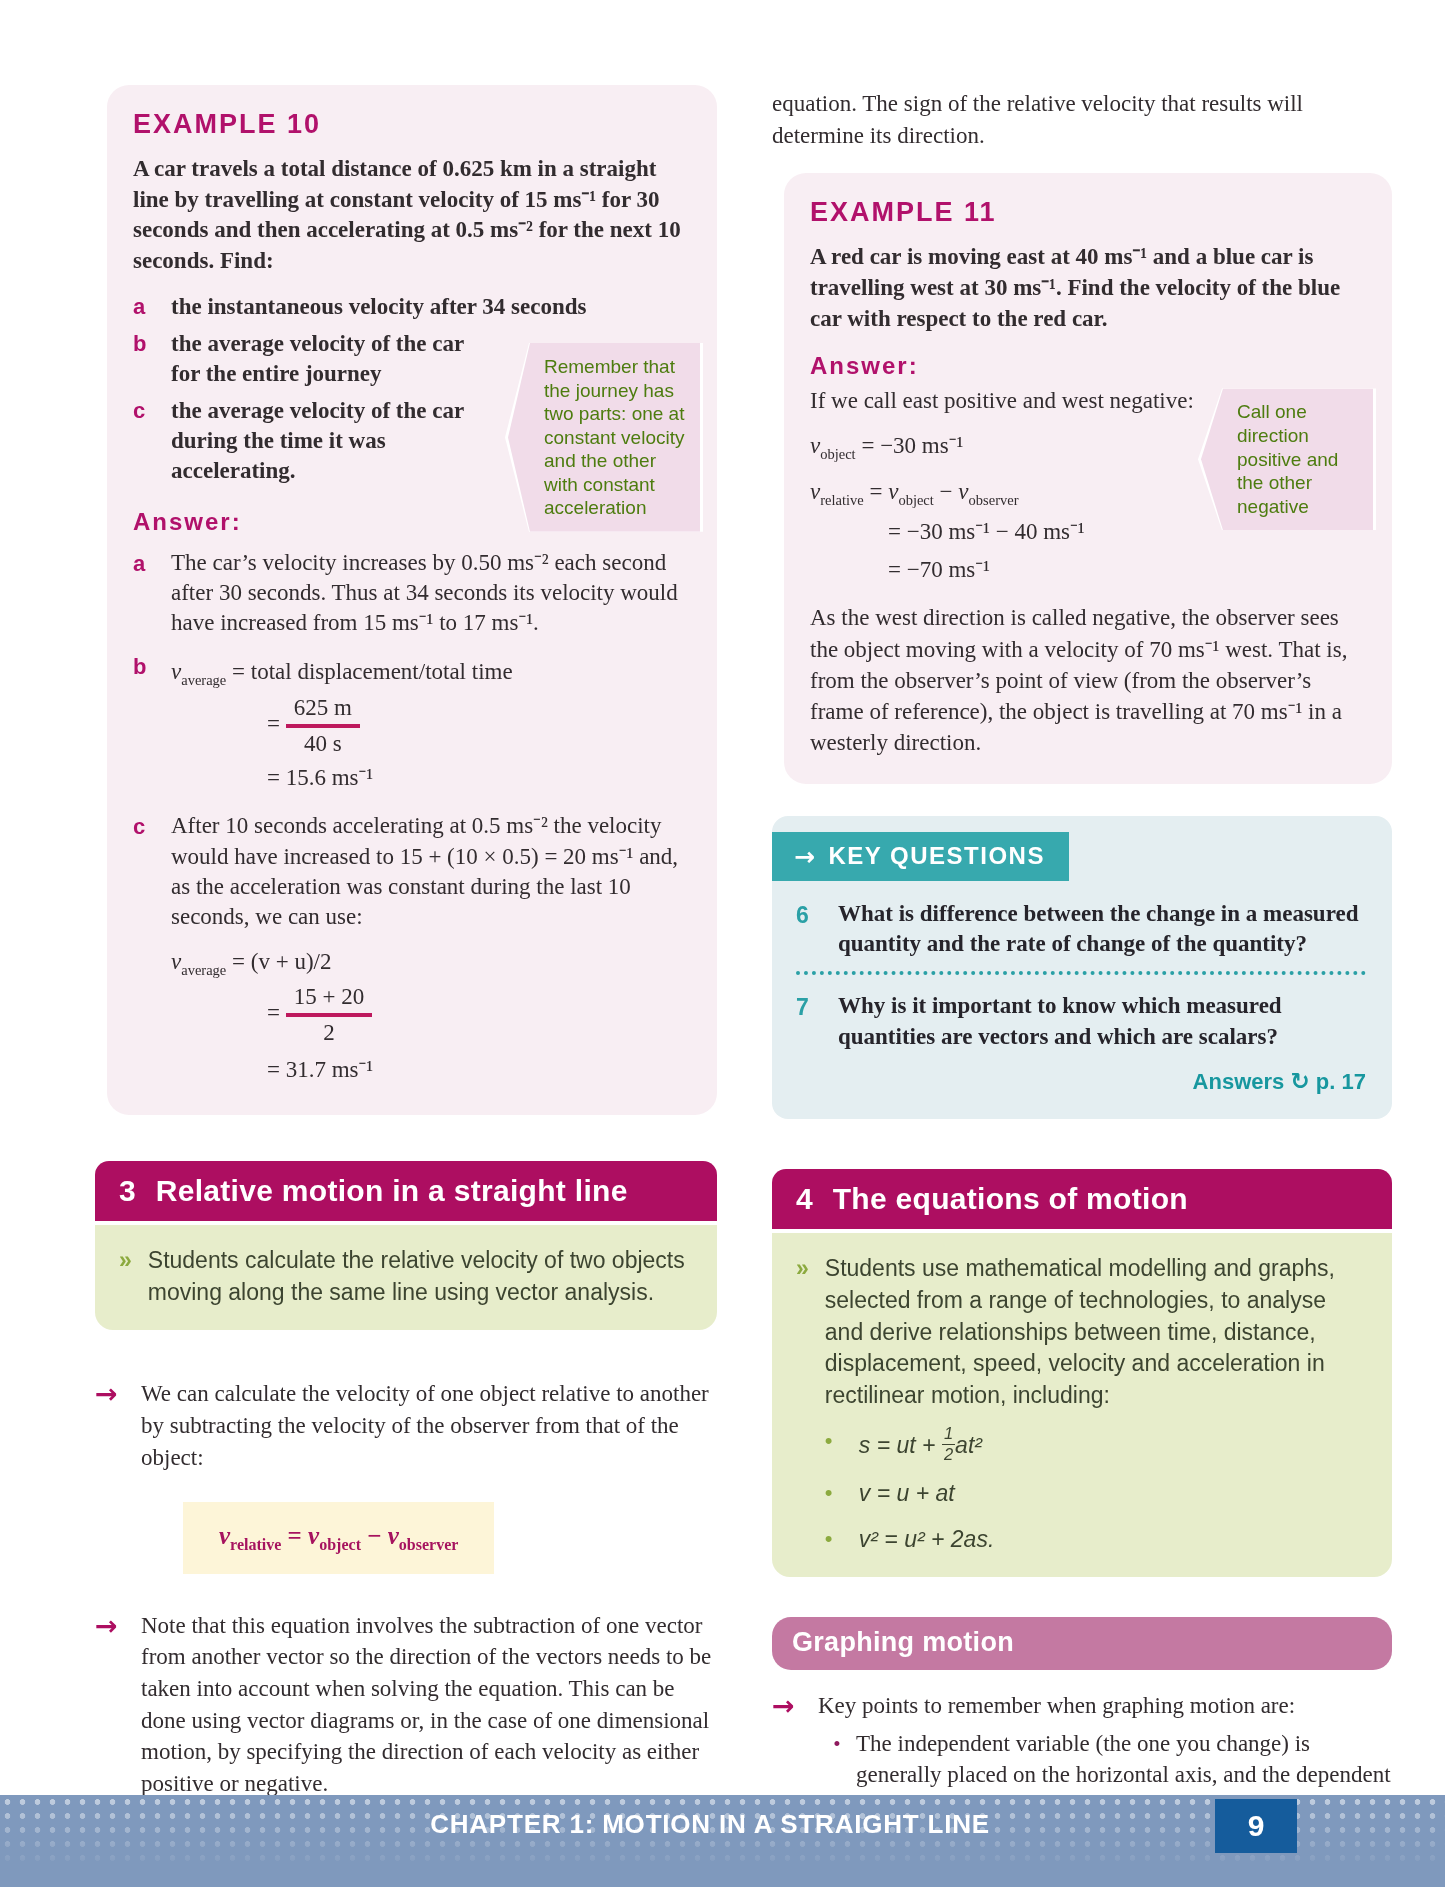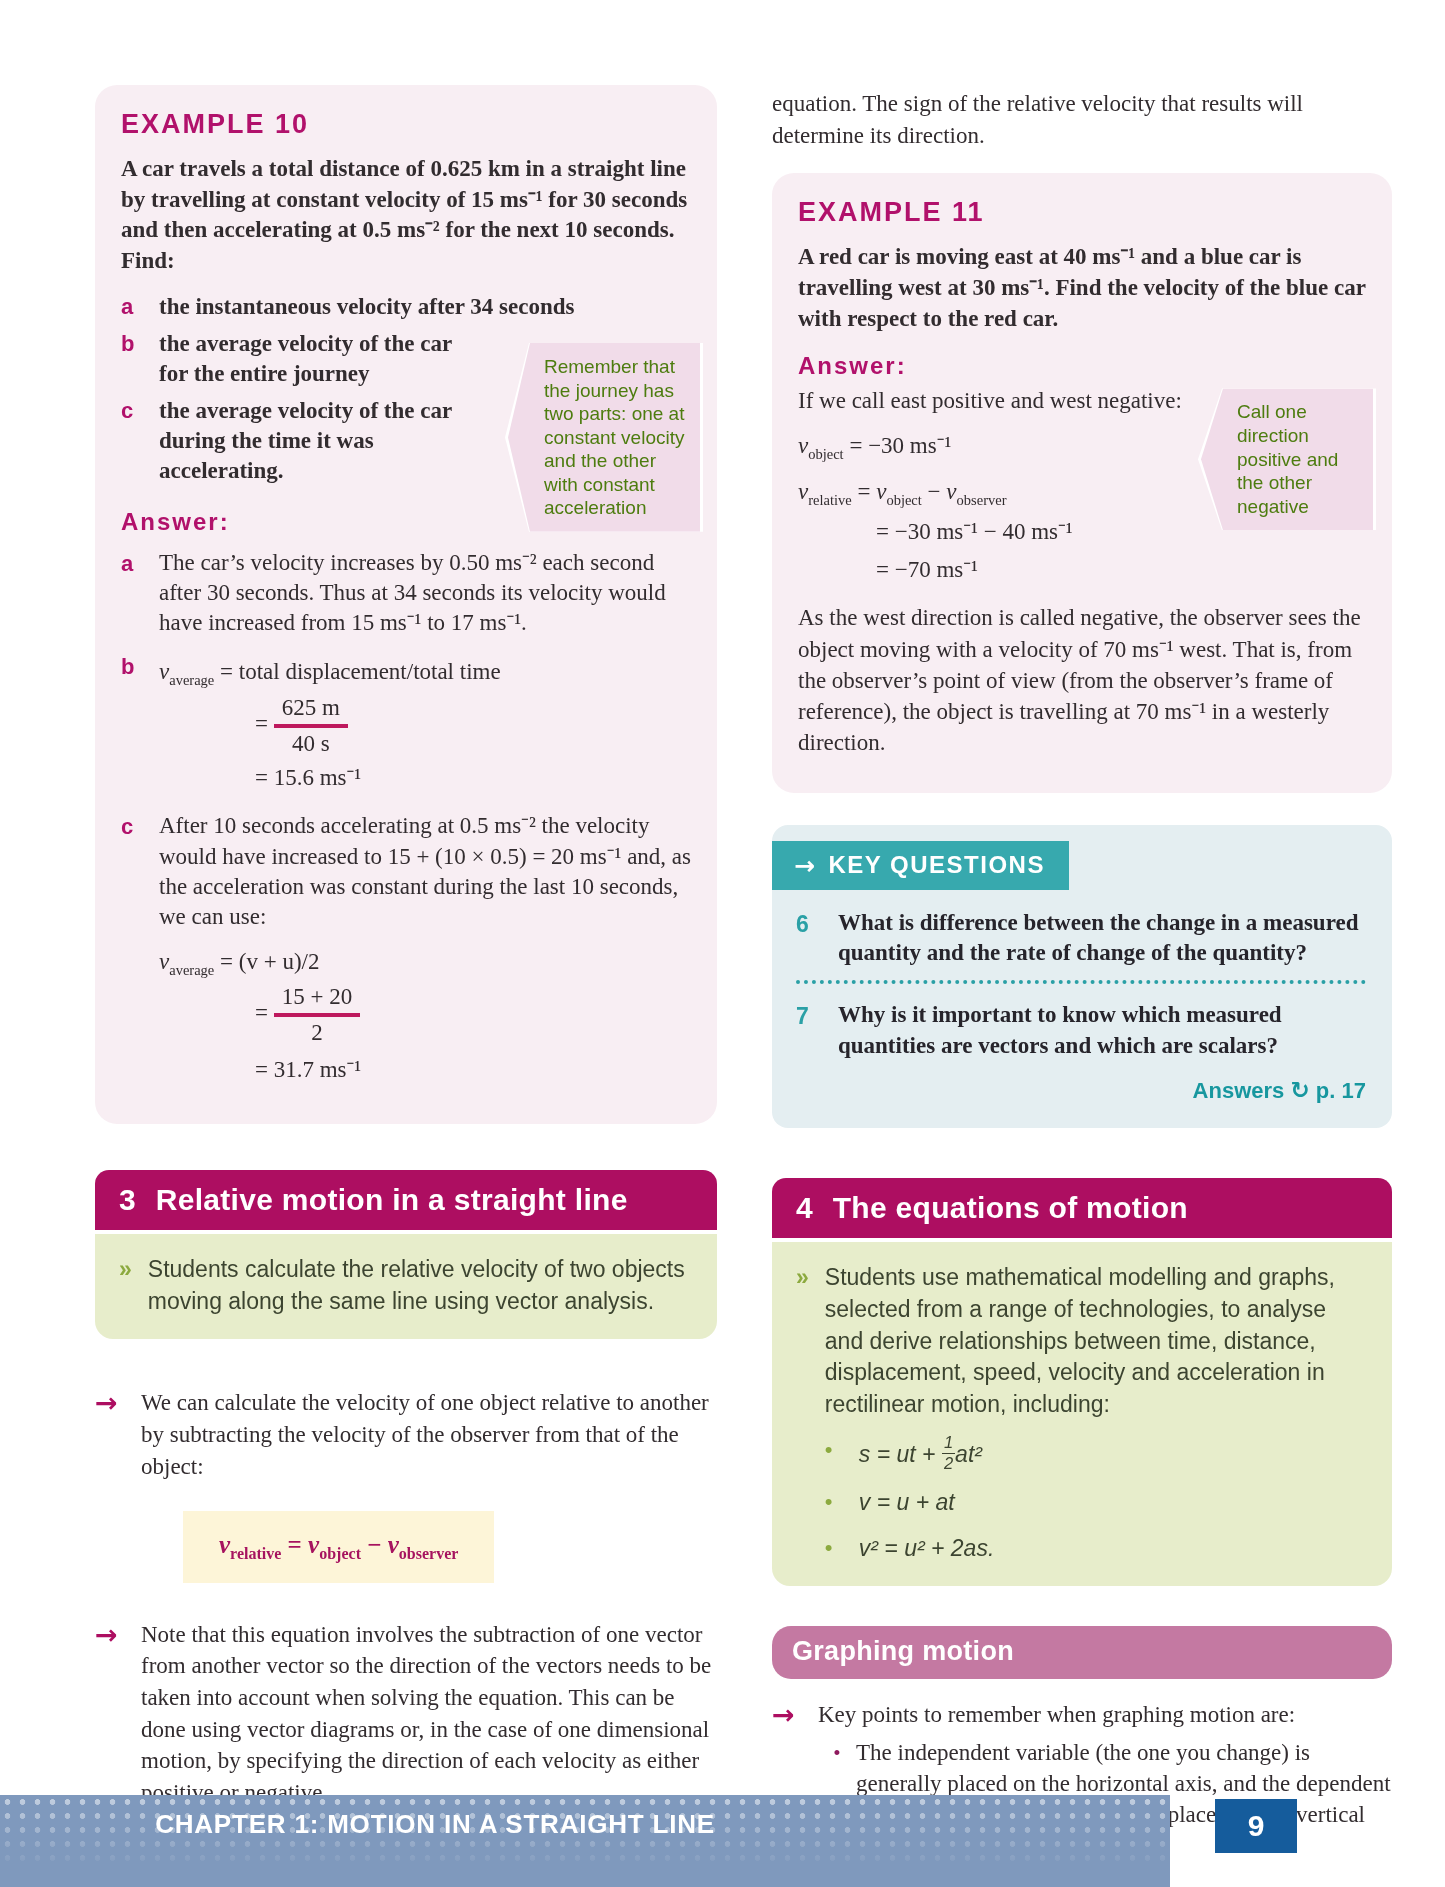--- a/index.html
+++ b/index.html
@@ -9,21 +9,22 @@
     background:#ffffff; overflow:hidden;
     font-family:"Liberation Serif", serif; color:#322c2f;
   }
   .col { position:absolute; top:0; }
   .col-left  { left:95px;  width:622px; }
   .col-right { left:772px; width:620px; }
 
   
   .example-box {
     position:relative; background:#f8eef3; border-radius:22px;
-    padding:24px 26px 34px;
+    padding:24px 26px 25px;
+    margin-left:12px;
   }
   .ex-title {
     margin:0 0 14px; font-family:"Liberation Sans", sans-serif;
     font-weight:bold; font-size:27px; letter-spacing:2px; color:#b1116b;
   }
   .prob { margin:0 0 16px; font-size:23px; line-height:1.33; font-weight:bold; }
 
   .abc-row { display:flex; margin:7px 0; font-size:23px; line-height:1.3; font-weight:bold; }
   .abc-row .marker {
     flex:0 0 38px; color:#b1116b; font-family:"Liberation Sans", sans-serif;
@@ -130,21 +131,21 @@
     background:#c479a2; color:#ffffff; padding:10px 20px 12px;
     font-family:"Liberation Sans", sans-serif; font-weight:bold; font-size:27px;
     letter-spacing:0.3px;
     border-radius:19px;
   }
   .kp-bullets { margin-top:6px; }
   .kp-bullet { display:flex; margin:4px 0; font-size:23px; line-height:1.35; }
   .kp-bullet .b-dot { flex:0 0 38px; text-align:center; color:#8f1a5e; font-size:21px; padding-top:2px; }
 
   
-  .footer { position:absolute; left:0; top:1795px; width:1170px; height:92px; background:#7f99bd; }
+  .footer { position:absolute; left:0; top:1795px; width:1445px; height:92px; background:#7f99bd; }
   .footer::before {
     content:""; position:absolute; inset:0;
     background-image:radial-gradient(circle, rgba(255,255,255,0.55) 2.6px, rgba(255,255,255,0) 3.1px);
     background-size:15px 14px;
     -webkit-mask-image:linear-gradient(to bottom, #000 0%, rgba(0,0,0,0.3) 55%, transparent 82%);
     mask-image:linear-gradient(to bottom, #000 0%, rgba(0,0,0,0.3) 55%, transparent 82%);
   }
   .footer-text {
     position:absolute; right:455px; top:14px; color:#ffffff;
     font-family:"Liberation Sans", sans-serif; font-weight:bold; font-size:26px;

